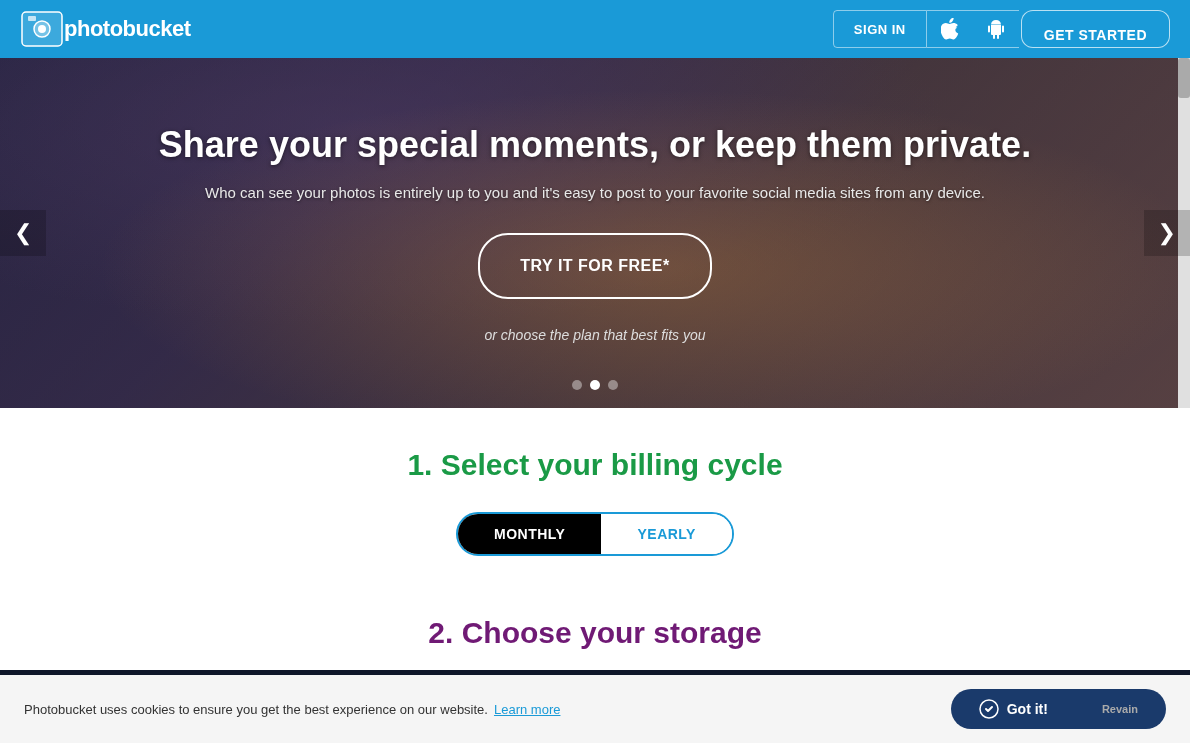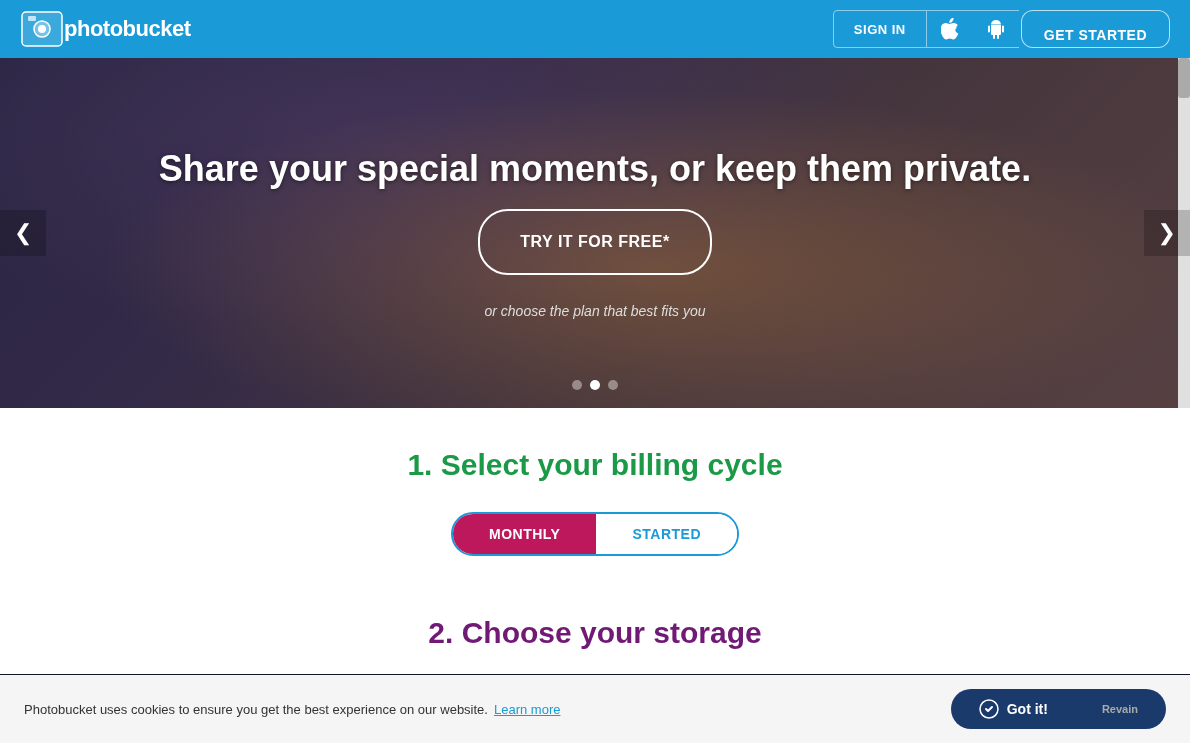--- a/index.html
+++ b/index.html
@@ -196,21 +196,21 @@
     }
     .billing-btn {
       padding: 12px 36px;
       font-size: 14px;
       font-weight: bold;
       border: none;
       cursor: pointer;
       letter-spacing: 0.5px;
     }
     .billing-btn.active {
-      background: #be185d;
+      background: #000000;
       color: #fff;
     }
     .billing-btn.inactive {
       background: #fff;
       color: #1a9ad7;
     }
 
     
     .section2 {
       background: #fff;
@@ -243,21 +243,21 @@
       color: #555;
     }
 
     
     .cookie-banner {
       position: fixed;
       bottom: 0;
       left: 0;
       right: 0;
       background: #f5f5f5;
-      border-top: 1px solid #0f172a;
+      border-top: 5px solid #0f172a;
       padding: 14px 24px;
       display: flex;
       align-items: center;
       justify-content: space-between;
       font-size: 13px;
       color: #333;
       z-index: 100;
     }
     .cookie-text-area {
       display: flex;
@@ -324,38 +324,39 @@
   <div class="hero-bg-overlay"></div>
 
   <div class="hero-scrollbar">
     <div class="hero-scrollbar-thumb"></div>
   </div>
 
   <button class="hero-arrow left">❮</button>
 
   <div class="hero-content">
     <h1 class="hero-title">Share your special moments, or keep them private.</h1>
+    <p class="hero-subtitle">Who can see your photos is entirely up to you and it's easy to post to your favorite social media sites from any device.</p>
     <button class="hero-cta">TRY IT FOR FREE*</button>
     <p class="hero-choose">or choose the plan that best fits you</p>
   </div>
 
   <div class="hero-dots">
     <div class="hero-dot"></div>
     <div class="hero-dot active"></div>
     <div class="hero-dot"></div>
   </div>
 
   <button class="hero-arrow right">❯</button>
 </section>
 
 <div class="section">
   <h2 class="section-title">1. Select your billing cycle</h2>
   <div class="billing-toggle">
     <button class="billing-btn active">MONTHLY</button>
-    <button class="billing-btn inactive">STARTED</button>
+    <button class="billing-btn inactive">YEARLY</button>
   </div>
 </div>
 
 <div class="section2">
   <h2 class="section2-title">2. Choose your storage</h2>
   <div class="storage-cards">
     <div class="storage-card">
       <div class="storage-icon">☁</div>
 
     </div>

